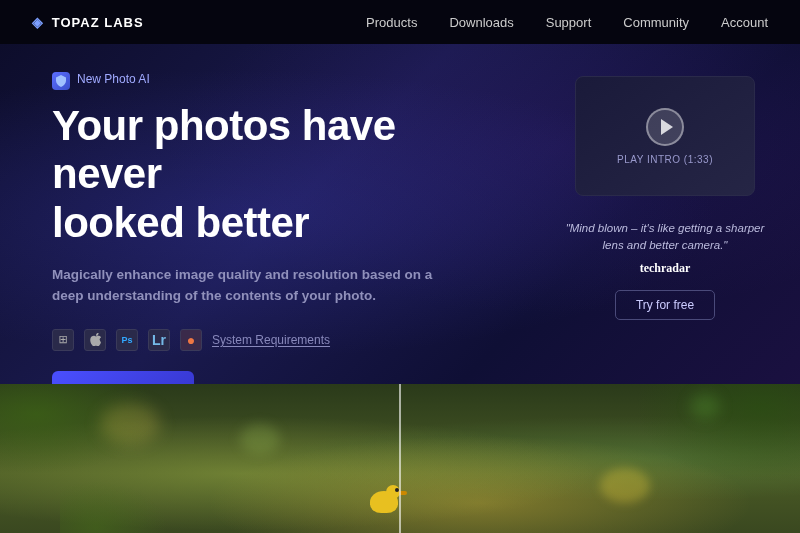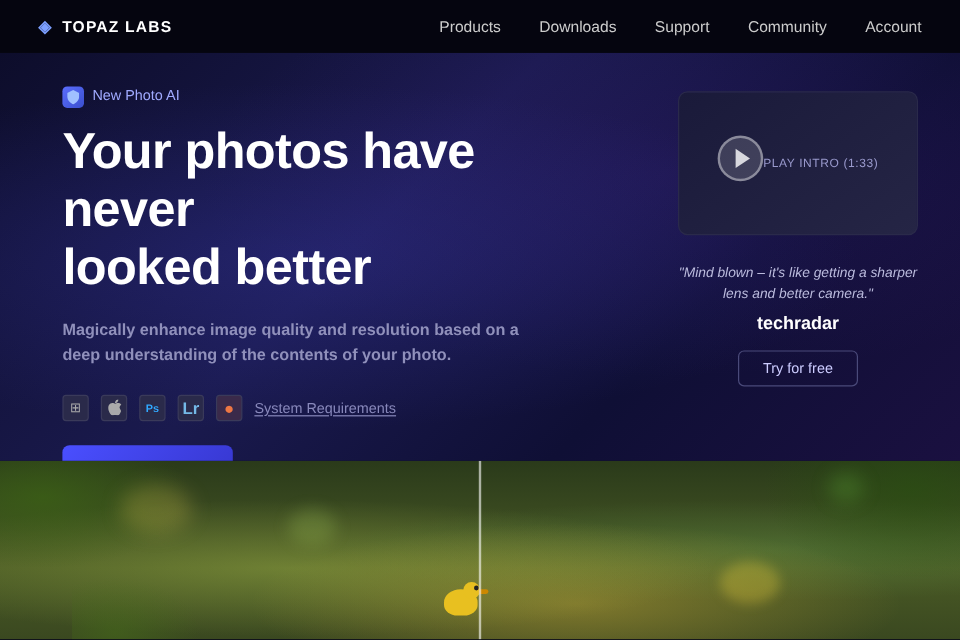--- a/index.html
+++ b/index.html
@@ -156,26 +156,26 @@
     .hero-right {
       position: relative;
       z-index: 2;
       flex: 1;
       padding: 32px 20px 20px 10px;
       display: flex;
       flex-direction: column;
       align-items: center;
     }
     .video-preview {
-      width: 200px;
+      width: 180px;
       height: 120px;
       background: linear-gradient(145deg, #1a1a3a, #252545);
       border-radius: 8px;
       display: flex;
-      flex-direction: row;
+      flex-direction: column;
       align-items: center;
       justify-content: center;
       position: relative;
       border: 1px solid #2a2a4a;
       margin-bottom: 10px;
     }
     .play-btn {
       width: 38px;
       height: 38px;
       background: rgba(255,255,255,0.15);
@@ -210,22 +210,23 @@
     }
     .testimonial-text {
       color: #bbbbdd;
       font-size: 11.5px;
       line-height: 1.5;
       font-style: italic;
       margin-bottom: 6px;
     }
     .testimonial-source {
       color: #ffffff;
-      font-size: 15px;
+      font-size: 12px;
       font-weight: 600;
+      font-family: Liberation Serif, serif;
     }
 
     .try-free-btn {
       margin-top: 14px;
       background: transparent;
       color: #ccccff;
       border: 1px solid #4a4a7a;
       border-radius: 5px;
       padding: 7px 20px;
       font-size: 12px;

